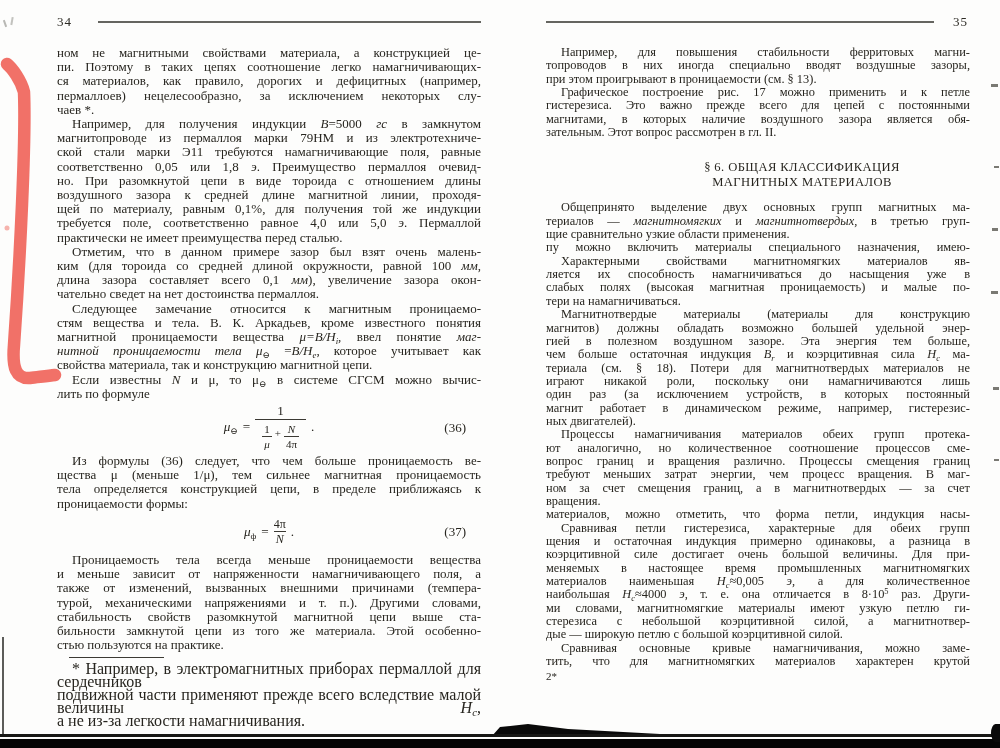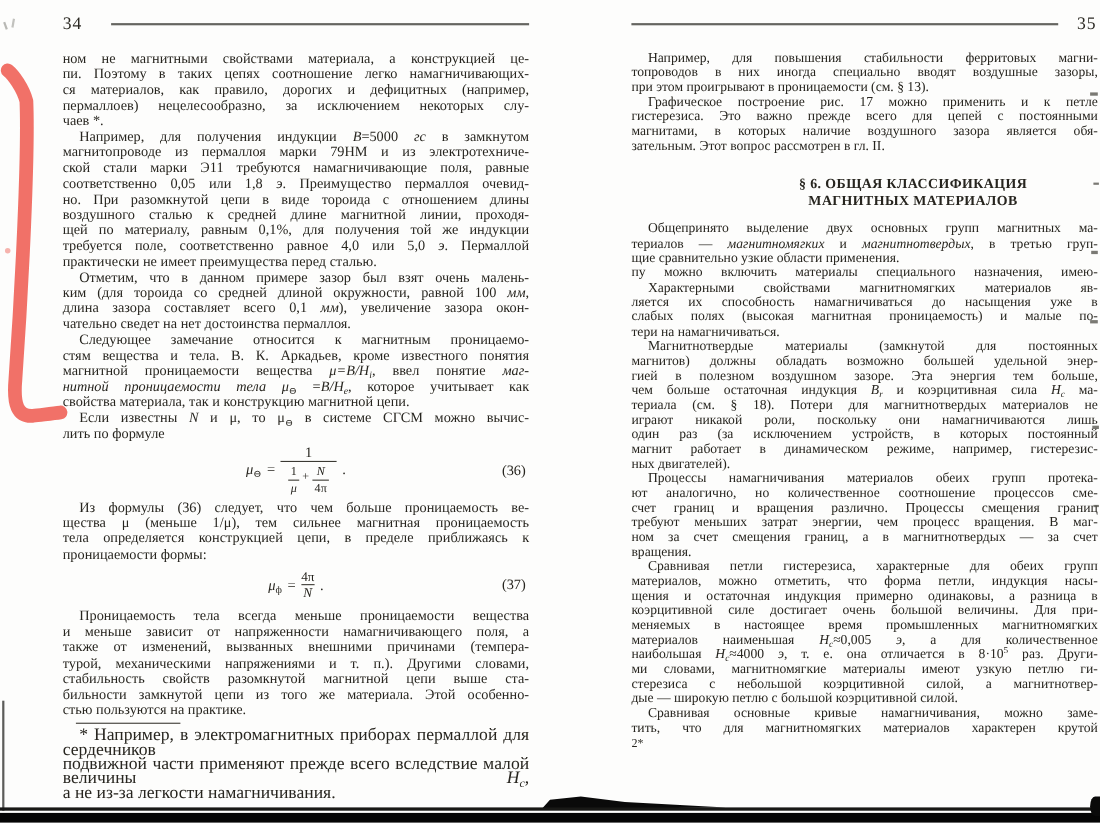--- a/index.html
+++ b/index.html
@@ -4,23 +4,23 @@
 <style>
   html,body{margin:0;padding:0}
   body{
     width:1000px;height:748px;position:relative;overflow:hidden;
     background:#fdfdfc;
     font-family:"Liberation Serif","DejaVu Serif","DejaVu Sans",serif;
     color:#27251f;
   }
   .col{position:absolute;top:15px;width:424px}
   .left-col{left:57px}
-  .right-col{left:574px}
+  .right-col{left:546px}
   .hdr{display:flex;align-items:center;height:14px;margin-bottom:17px}
-  .pnum{font-size:16px;letter-spacing:1px;color:#2c2a24}
+  .pnum{font-size:13px;letter-spacing:1px;color:#2c2a24}
   .rule{flex:1;height:1.5px;background:#4a4a44;opacity:.85}
   .left-col .rule{margin-left:26px}
   .rhdr .rule{margin-right:17px;flex:none;width:388px}
   .rhdr{justify-content:flex-start}
   .rhdr .pnum{margin-left:auto;margin-right:2px}
 
   .btxt{font-size:13px;line-height:14.2px;text-rendering:optimizeLegibility}
   .rtxt{font-size:12.4px;line-height:13.35px}
   .tl{text-align:justify;text-align-last:justify}
   .tl.end{text-align-last:left}
@@ -28,35 +28,35 @@
   .it{font-style:italic}
   sub,sup{font-size:68%;line-height:0;position:relative;vertical-align:baseline}
   sub{top:3px}
   sup{top:-4px}
 
   
   .fblock{position:relative;display:flex;justify-content:center;align-items:center}
   .f36{height:53px}
   .f37{height:42px}
   .fml{display:inline-flex;align-items:center;gap:5px;font-size:13.2px}
-  .eqlabel{position:absolute;right:3px;top:50%;transform:translateY(-50%);font-size:13px}
+  .eqlabel{position:absolute;right:15px;top:50%;transform:translateY(-50%);font-size:13px}
   .ofrac{display:inline-flex;flex-direction:column;align-items:center}
   .onum{padding:0 4px 1px}
   .oden{border-top:1px solid #3b3933;display:inline-flex;align-items:flex-start;gap:3px;padding:2px 7px 0;font-size:11px}
   .sfrac{display:inline-flex;flex-direction:column;align-items:center}
   .sden{border-top:1px solid #3b3933;padding:0 2px}
   .f37f{font-size:12px}
   .plus{padding-top:4px}
 
   
   .fnrule{width:95px;height:1px;background:#3c3a34;margin:5px 0 5px 12px}
   .fn{font-size:16px;line-height:12.9px}
 
   
-  .heading{font-weight:bold;font-size:12.6px;line-height:15px;letter-spacing:.4px;
+  .heading{font-weight:normal;font-size:12.6px;line-height:15px;letter-spacing:.4px;
            text-align:center;margin:21px 0 11px 88px}
   .sig{font-size:11px;margin-top:2px}
 
   
   .artifact{position:absolute}
   .speck{position:absolute;background:#4e4c45;opacity:.75}
 </style>
 </head>
 <body>
 
@@ -74,21 +74,21 @@
           <div class="tl"><span>ся материалов, как правило, дорогих и дефицитных (например,</span></div>
           <div class="tl"><span>пермаллоев) нецелесообразно, за исключением некоторых слу-</span></div>
           <div class="tl end"><span>чаев *.</span></div>
         </div>
       <div>
           <div class="tl ind"><span>Например, для получения индукции </span><span class="it">B</span><span>=5000 </span><span class="it">гс</span><span> в замкнутом</span></div>
           <div class="tl"><span>магнитопроводе из пермаллоя марки 79НМ и из электротехниче-</span></div>
           <div class="tl"><span>ской стали марки Э11 требуются намагничивающие поля, равные</span></div>
           <div class="tl"><span>соответственно 0,05 или 1,8 </span><span class="it">э</span><span>. Преимущество пермаллоя очевид-</span></div>
           <div class="tl"><span>но. При разомкнутой цепи в виде тороида с отношением длины</span></div>
-          <div class="tl"><span>воздушного сталью к средней длине магнитной линии, проходя-</span></div>
+          <div class="tl"><span>воздушного зазора к средней длине магнитной линии, проходя-</span></div>
           <div class="tl"><span>щей по материалу, равным 0,1%, для получения той же индукции</span></div>
           <div class="tl"><span>требуется поле, соответственно равное 4,0 или 5,0 </span><span class="it">э</span><span>. Пермаллой</span></div>
           <div class="tl end"><span>практически не имеет преимущества перед сталью.</span></div>
         </div>
       <div>
           <div class="tl ind"><span>Отметим, что в данном примере зазор был взят очень малень-</span></div>
           <div class="tl"><span>ким (для тороида со средней длиной окружности, равной 100 </span><span class="it">мм</span><span>,</span></div>
           <div class="tl"><span>длина зазора составляет всего 0,1 </span><span class="it">мм</span><span>), увеличение зазора окон-</span></div>
           <div class="tl end"><span>чательно сведет на нет достоинства пермаллоя.</span></div>
         </div>
@@ -193,41 +193,41 @@
           <div class="tl end"><span>щие сравнительно узкие области применения.</span></div>
           <div class="tl"><span>пу можно включить материалы специального назначения, имею-</span></div>
         </div>
       <div>
           <div class="tl ind"><span>Характерными свойствами магнитномягких материалов яв-</span></div>
           <div class="tl"><span>ляется их способность намагничиваться до насыщения уже в</span></div>
           <div class="tl"><span>слабых полях (высокая магнитная проницаемость) и малые по-</span></div>
           <div class="tl end"><span>тери на намагничиваться.</span></div>
         </div>
       <div>
-          <div class="tl ind"><span>Магнитнотвердые материалы (замкнутой для постоянных</span></div>
+          <div class="tl ind"><span>Магнитнотвердые материалы (материалы для конструкцию</span></div>
           <div class="tl"><span>магнитов) должны обладать возможно большей удельной энер-</span></div>
           <div class="tl"><span>гией в полезном воздушном зазоре. Эта энергия тем больше,</span></div>
           <div class="tl"><span>чем больше остаточная индукция </span><span class="it">B</span><sub class="it">r</sub><span> и коэрцитивная сила </span><span class="it">H</span><sub class="it">c</sub><span> ма-</span></div>
           <div class="tl"><span>териала (см. § 18). Потери для магнитнотвердых материалов не</span></div>
           <div class="tl"><span>играют никакой роли, поскольку они намагничиваются лишь</span></div>
           <div class="tl"><span>один раз (за исключением устройств, в которых постоянный</span></div>
           <div class="tl"><span>магнит работает в динамическом режиме, например, гистерезис-</span></div>
           <div class="tl end"><span>ных двигателей).</span></div>
         </div>
       <div>
           <div class="tl ind"><span>Процессы намагничивания материалов обеих групп протека-</span></div>
           <div class="tl"><span>ют аналогично, но количественное соотношение процессов сме-</span></div>
-          <div class="tl"><span>счет границ и вращения различно. Процессы смещения границ</span></div>
+          <div class="tl"><span>вопрос границ и вращения различно. Процессы смещения границ</span></div>
           <div class="tl"><span>требуют меньших затрат энергии, чем процесс вращения. В маг-</span></div>
           <div class="tl"><span>ном за счет смещения границ, а в магнитнотвердых — за счет</span></div>
           <div class="tl end"><span>вращения.</span></div>
         </div>
       <div>
+          <div class="tl"><span>материалов, можно отметить, что форма петли, индукция насы-</span></div>
           <div class="tl ind"><span>Сравнивая петли гистерезиса, характерные для обеих групп</span></div>
-          <div class="tl"><span>материалов, можно отметить, что форма петли, индукция насы-</span></div>
           <div class="tl"><span>щения и остаточная индукция примерно одинаковы, а разница в</span></div>
           <div class="tl"><span>коэрцитивной силе достигает очень большой величины. Для при-</span></div>
           <div class="tl"><span>меняемых в настоящее время промышленных магнитномягких</span></div>
           <div class="tl"><span>материалов наименьшая </span><span class="it">H</span><sub class="it">c</sub><span>≈0,005 </span><span class="it">э</span><span>, а для количественное</span></div>
           <div class="tl"><span>наибольшая </span><span class="it">H</span><sub class="it">c</sub><span>≈4000 </span><span class="it">э</span><span>, т. е. она отличается в 8·10</span><sup>5</sup><span> раз. Други-</span></div>
           <div class="tl"><span>ми словами, магнитномягкие материалы имеют узкую петлю ги-</span></div>
           <div class="tl"><span>стерезиса с небольшой коэрцитивной силой, а магнитнотвер-</span></div>
           <div class="tl end"><span>дые — широкую петлю с большой коэрцитивной силой.</span></div>
         </div>
       <div>

